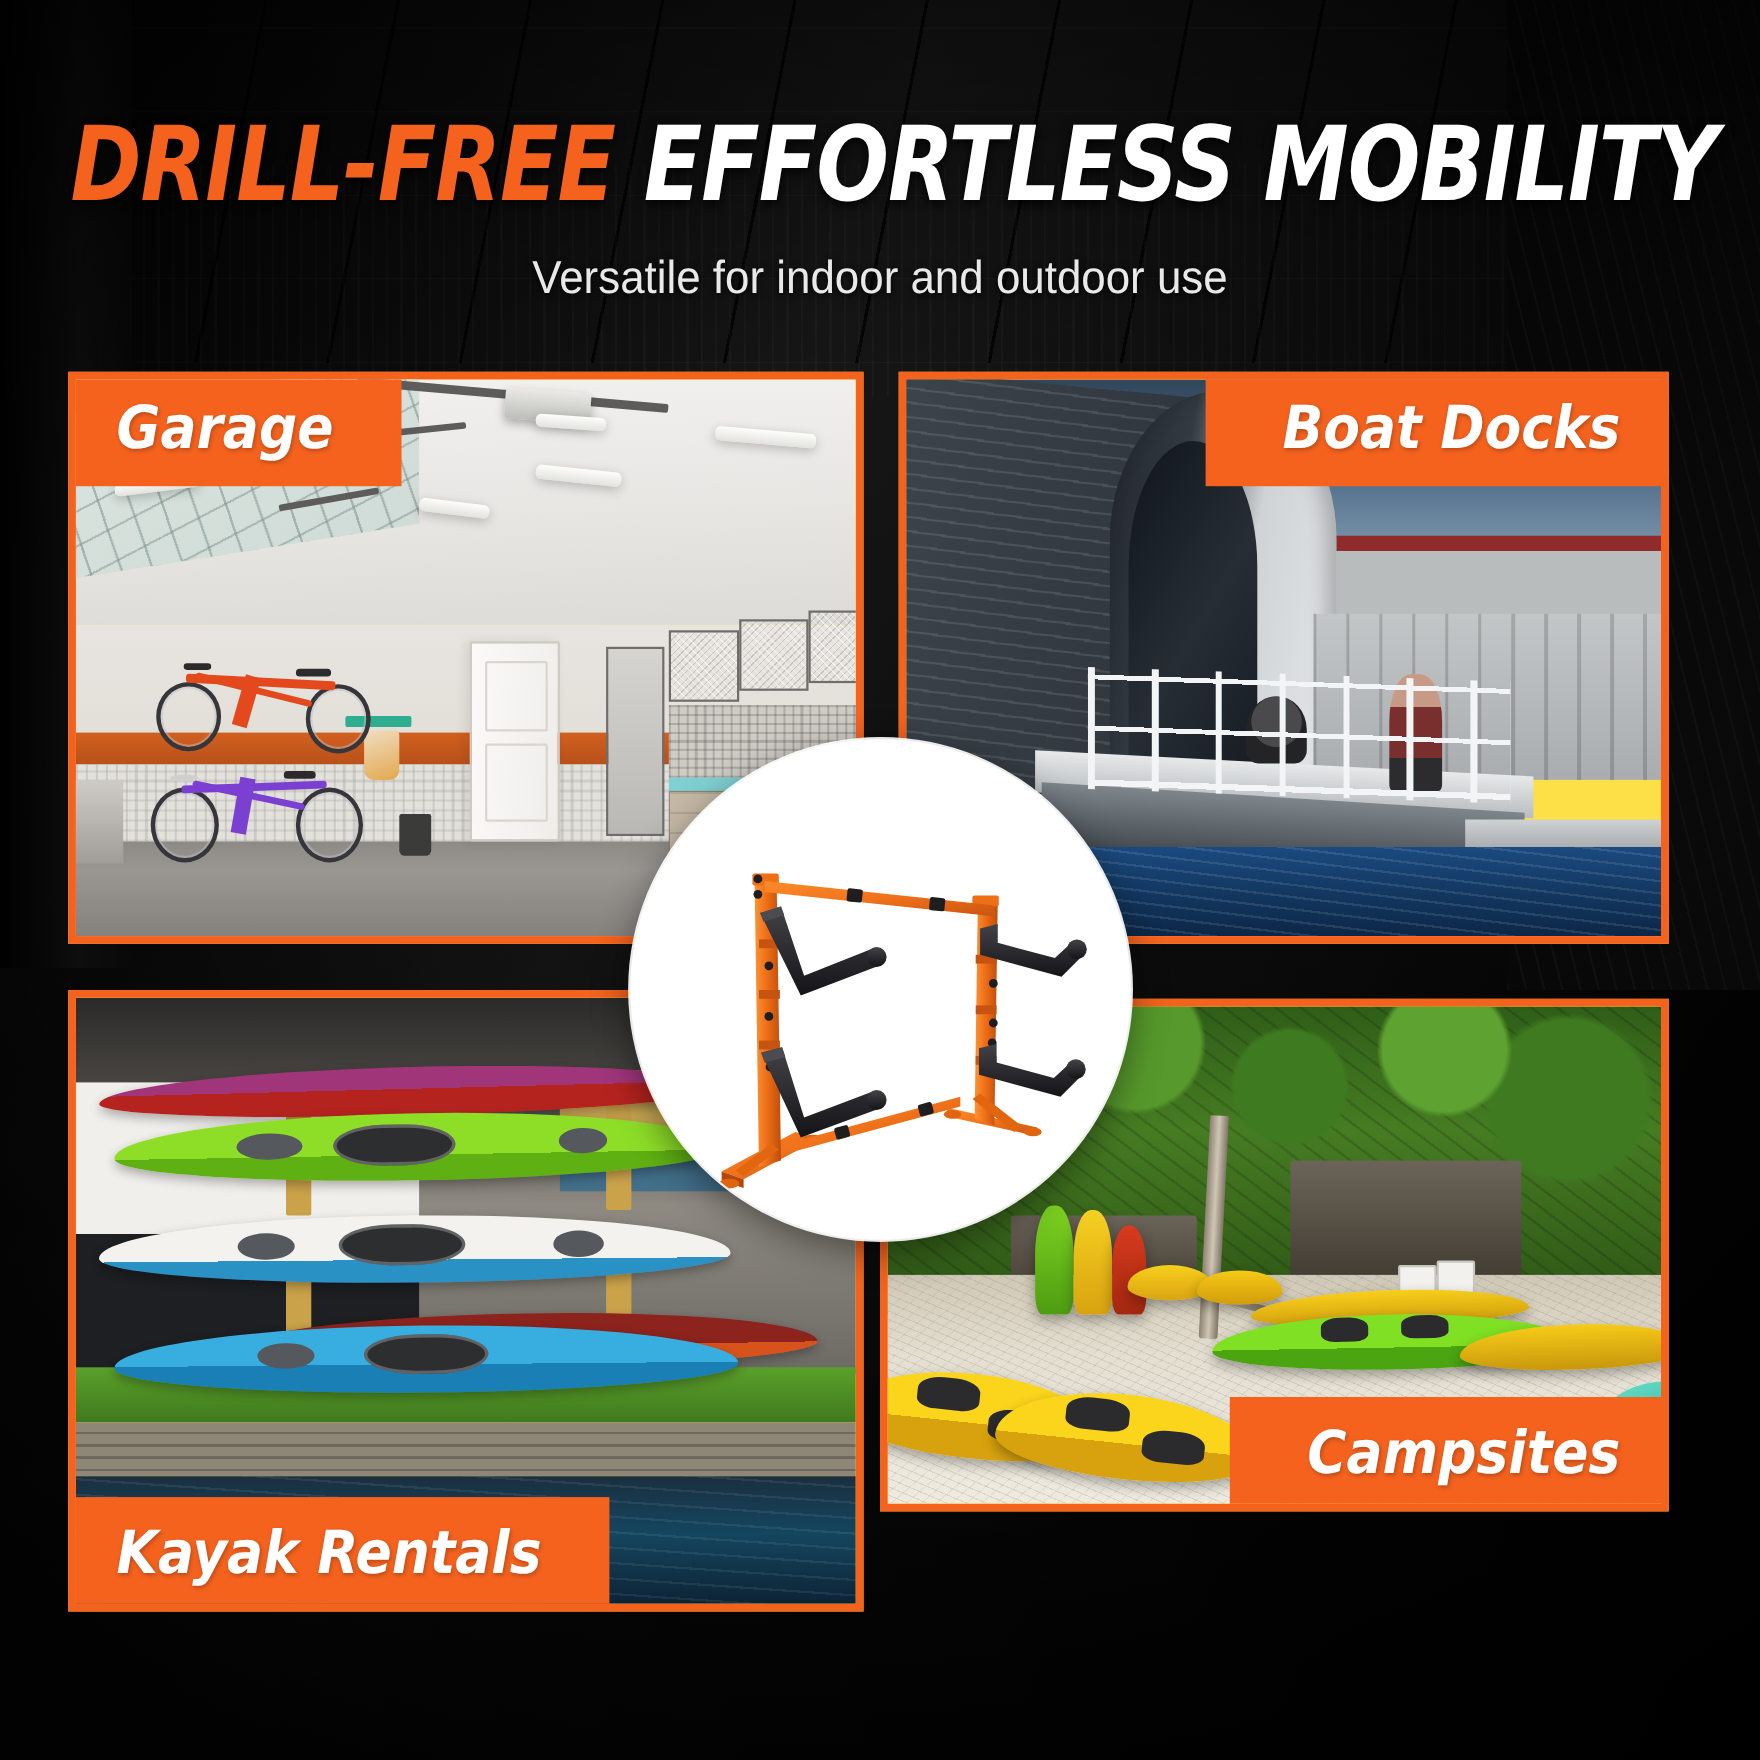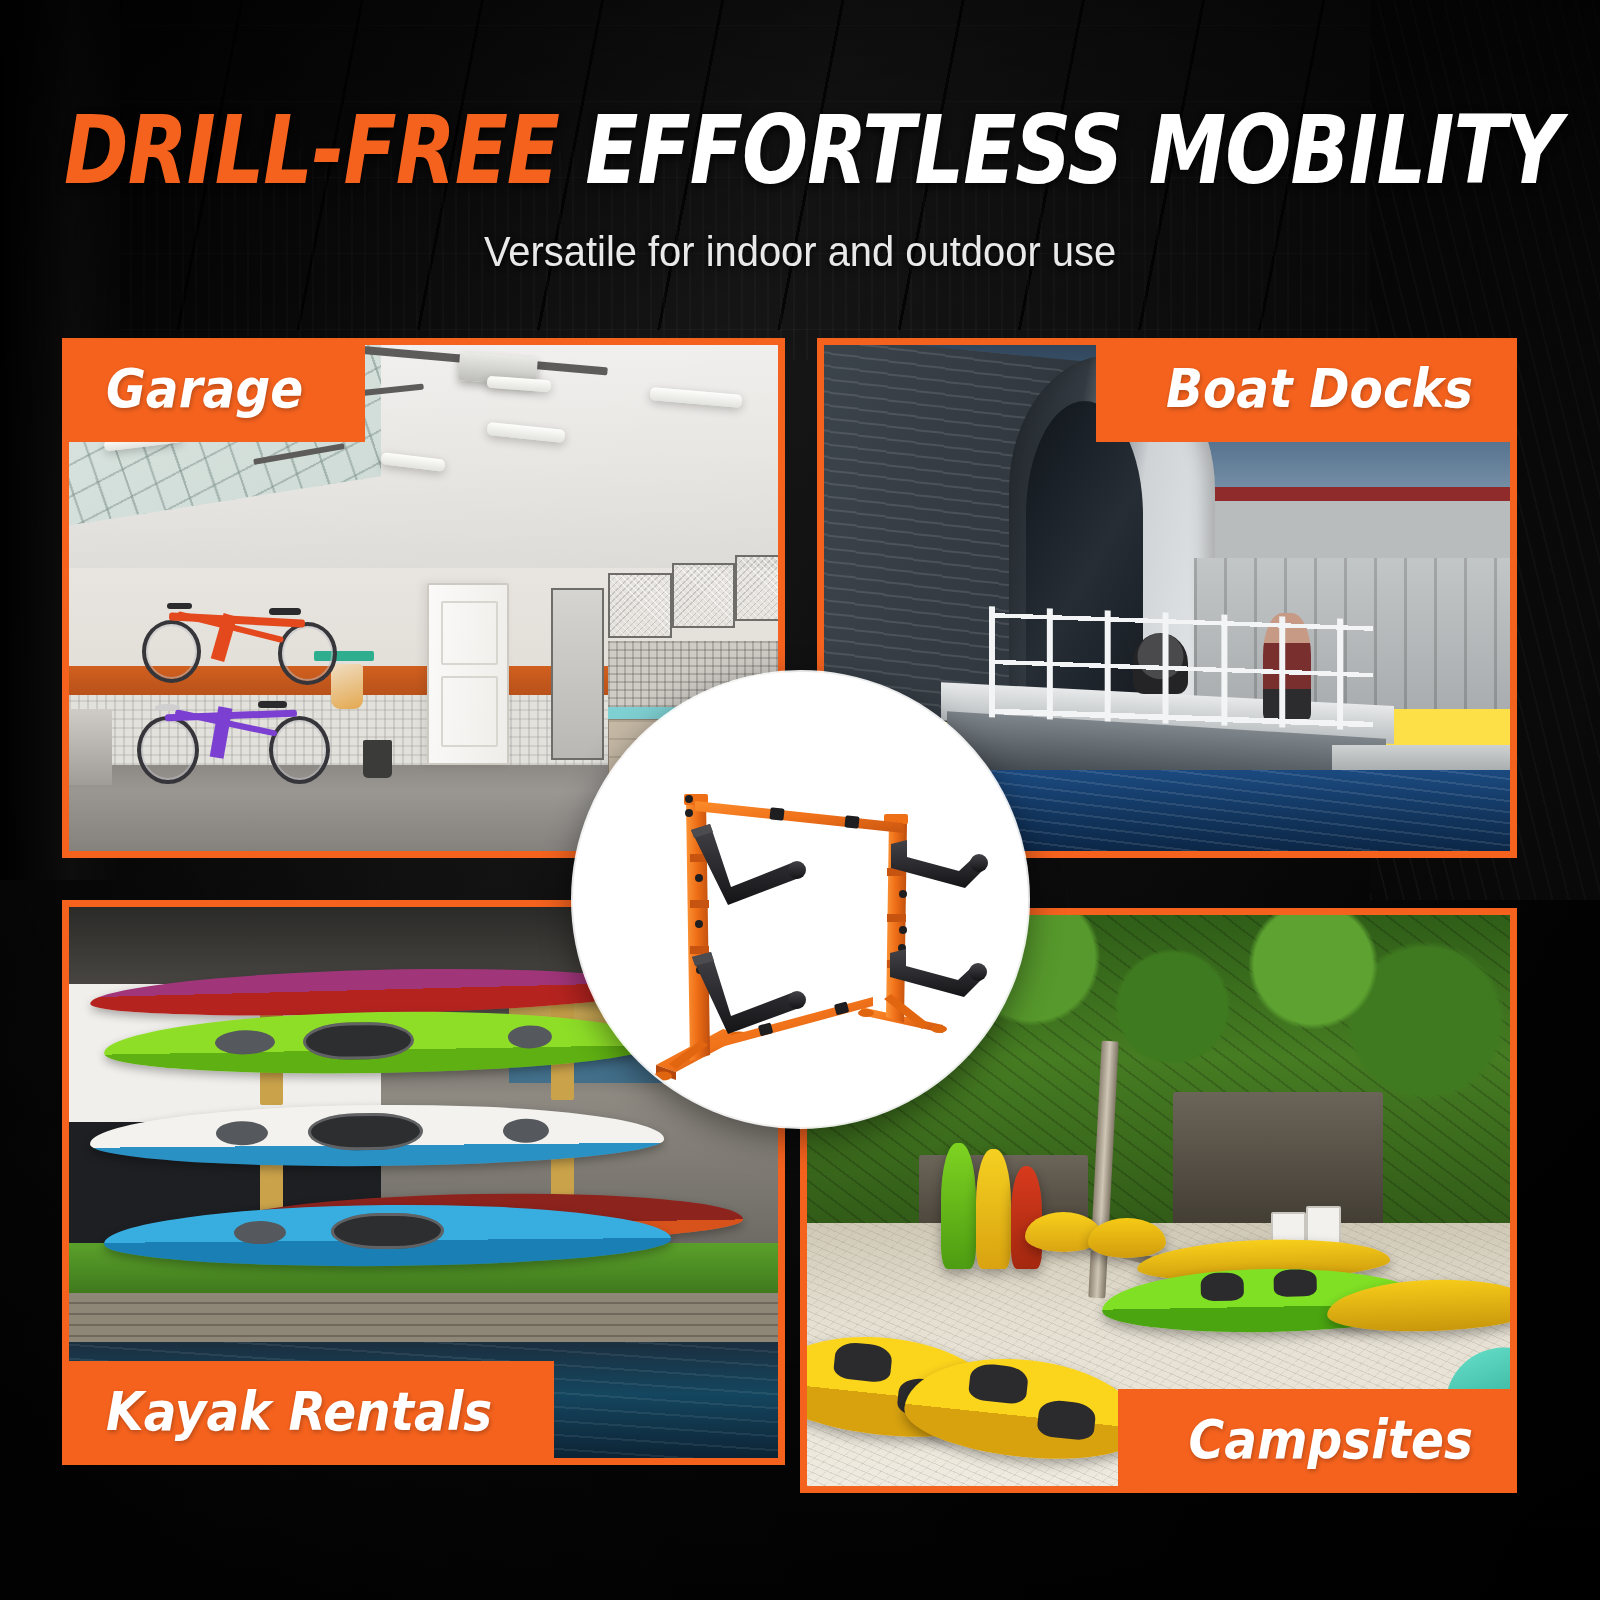--- a/index.html
+++ b/index.html
@@ -68,21 +68,21 @@
   }
 
   
   .panel{
     position:absolute; border:7px solid #F4621E; overflow:hidden;
     background:#fde047;
   }
   #panel-garage   { left:62px;  top:338px;  width:723px; height:520px; }
   #panel-docks    { left:817px; top:338px;  width:700px; height:520px; }
   #panel-rentals  { left:62px;  top:900px;  width:723px; height:565px; }
-  #panel-camps    { left:800px; top:908px;  width:717px; height:585px; }
+  #panel-camps    { left:800px; top:908px;  width:717px; height:466px; }
 
   .photo{ position:absolute; inset:0; }
 
   
   .tag{
     position:absolute; background:#F4621E; color:#fff;
     font-weight:bold; font-style:italic; font-size:54px; line-height:1;
     font-family:"Liberation Sans Narrow","DejaVu Sans Condensed","Liberation Sans",sans-serif;
     display:flex; align-items:center; z-index:6; white-space:nowrap;
     text-shadow:1px 2px 4px rgba(0,0,0,.25);

